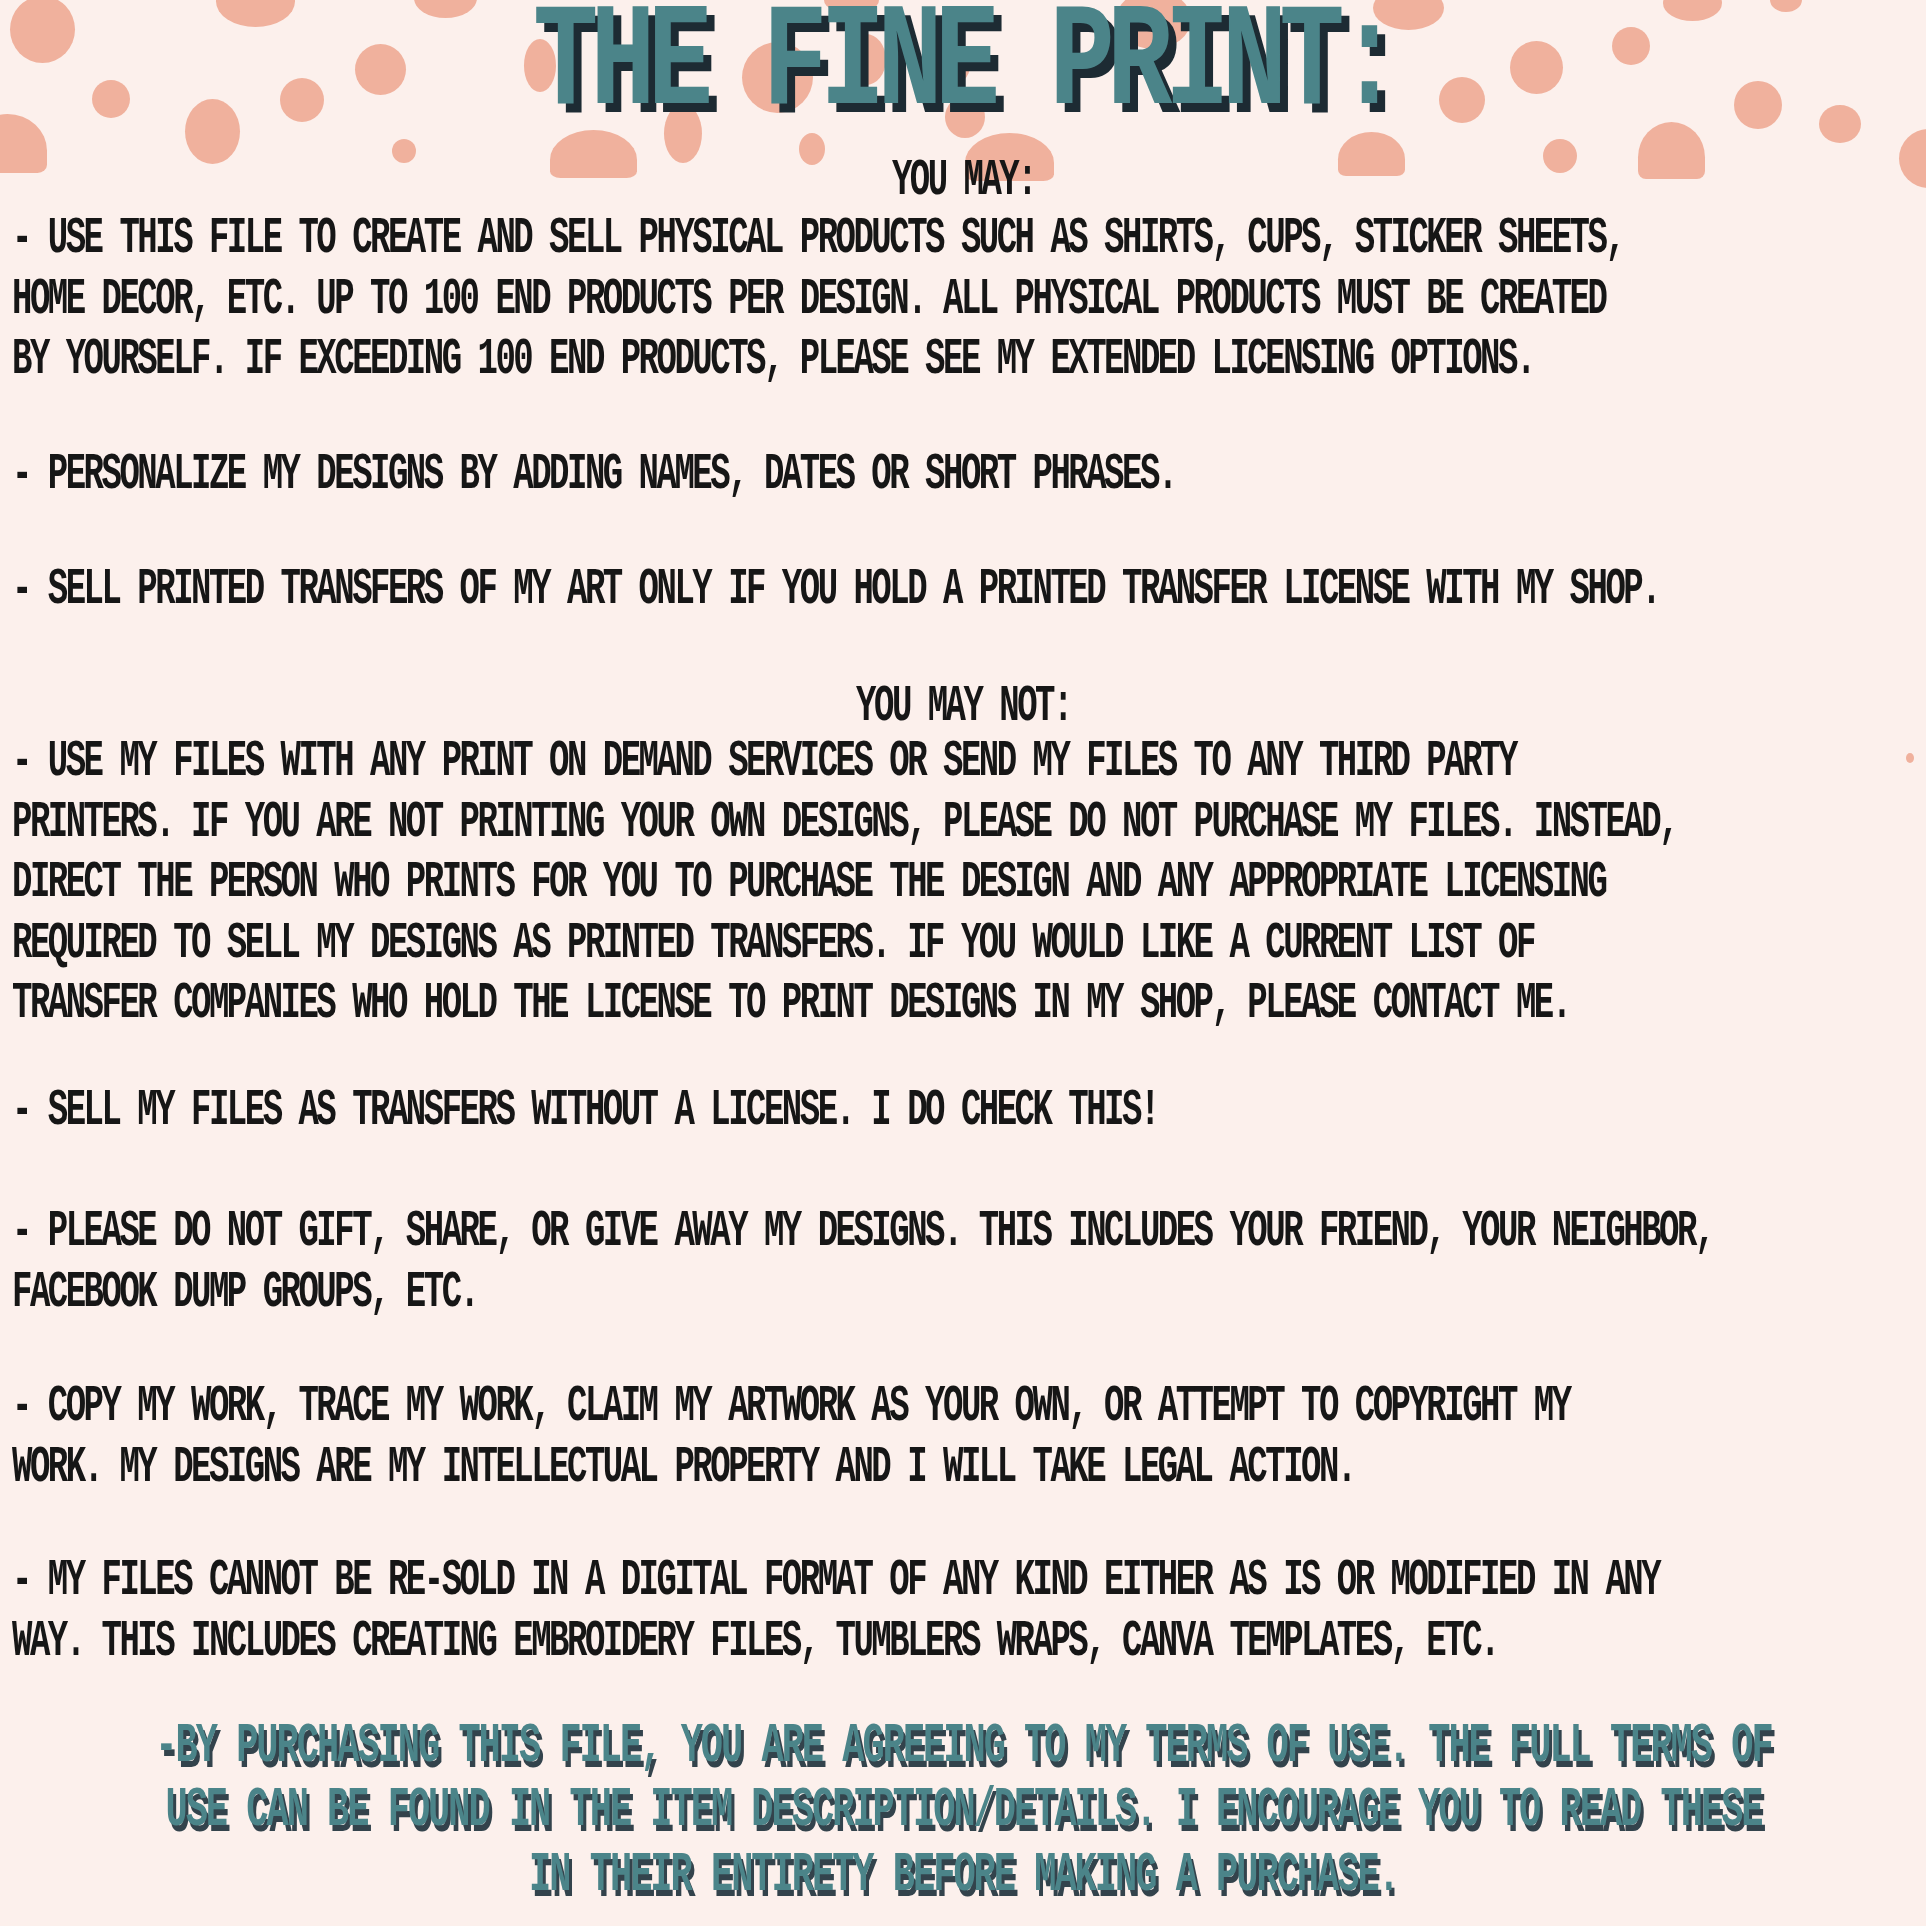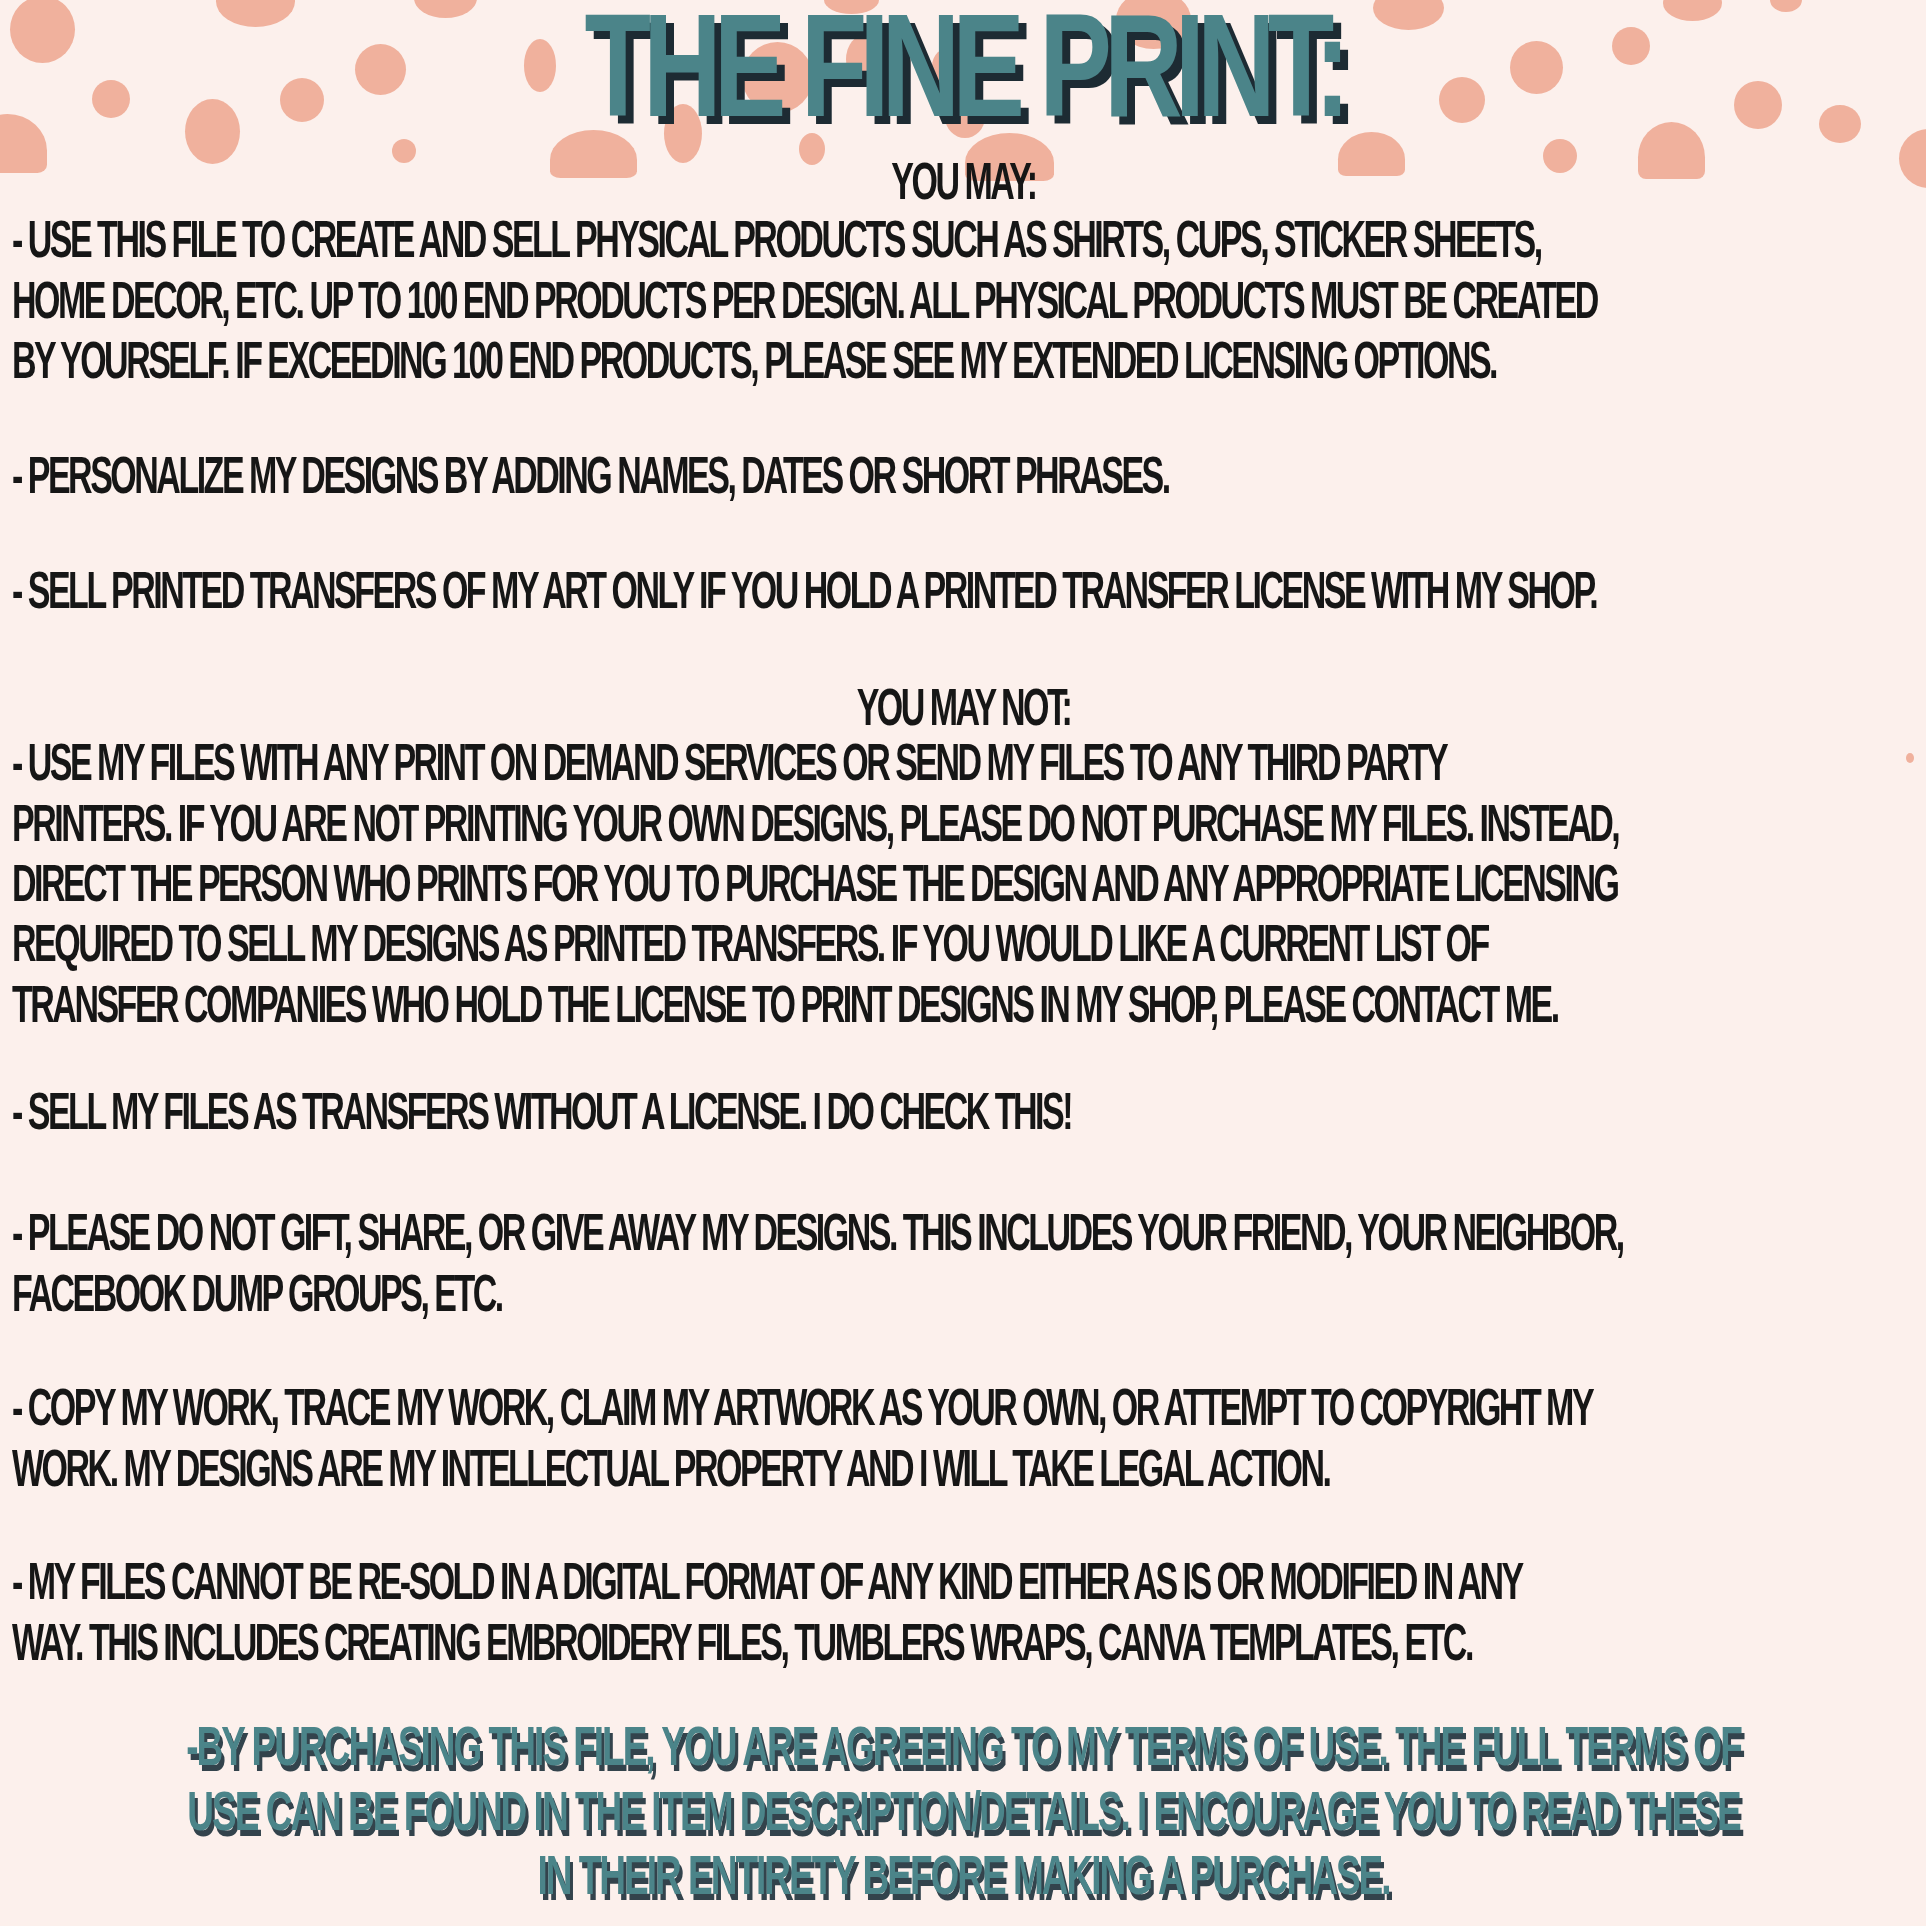--- a/index.html
+++ b/index.html
@@ -6,20 +6,21 @@
   body{
     width:1927px;height:1927px;
     overflow:hidden;
     background:var(--bg,#fcf0ec);
     font-family:"Liberation Sans", sans-serif;
   }
   .poster{
     position:relative;
     width:1927px;height:1927px;
     overflow:hidden;
+    font-family:Liberation Mono, monospace;
   }
   .dot{
     position:absolute;
     background:var(--dot,#f0b19d);
     border-radius:50%;
   }
   .title{
     position:absolute;
     top:-14px;left:0;width:100%;
     margin:0;

